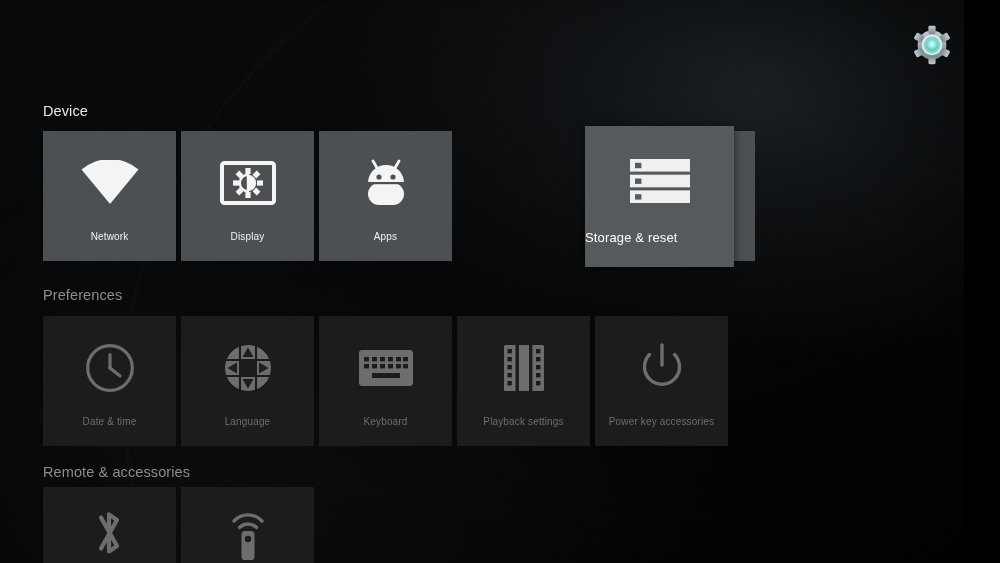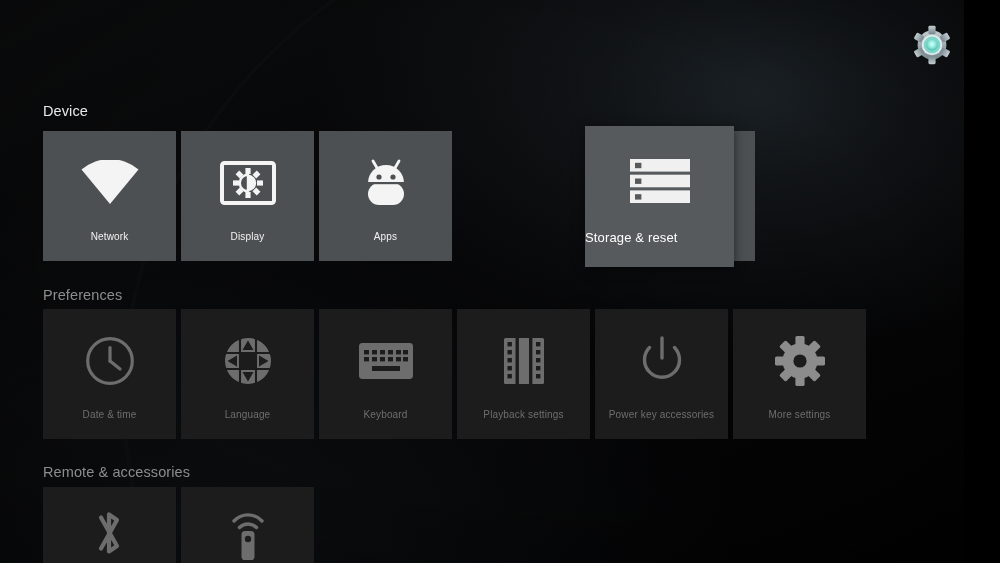--- a/index.html
+++ b/index.html
@@ -297,21 +297,21 @@
             <rect x="6" y="21.5" width="6.4" height="5.4"></rect>
             <rect x="6" y="37.2" width="6.4" height="5.4"></rect>
           </g>
         </svg>
       </div>
       <div class="lbl">Storage &amp; reset</div>
     </div>
 
     <div class="section-title title-dim" style="top:287px">Preferences</div>
 
-    <div class="row" style="top:309px">
+    <div class="row" style="top:316px">
 
       <div class="tile tile-dim">
         <div class="ico">
           <svg width="52" height="52" viewBox="0 0 52 52">
             <circle cx="26" cy="26" r="22.3" fill="none" stroke="#6d6d6d" stroke-width="3.2"></circle>
             <line x1="26" y1="26" x2="26" y2="12.5" stroke="#6d6d6d" stroke-width="3.2" stroke-linecap="round"></line>
             <line x1="26" y1="26" x2="36" y2="34" stroke="#6d6d6d" stroke-width="3.2" stroke-linecap="round"></line>
           </svg>
         </div>
         <div class="lbl">Date &amp; time</div>
@@ -389,41 +389,20 @@
       <div class="tile tile-dim">
         <div class="ico">
           <svg width="50" height="52" viewBox="0 0 50 52">
             <path d="M12.5 12.5 A17.5 17.5 0 1 0 37.5 12.5" fill="none" stroke="#6d6d6d" stroke-width="3.4" stroke-linecap="round"></path>
             <line x1="25" y1="3" x2="25" y2="23" stroke="#6d6d6d" stroke-width="3.4" stroke-linecap="round"></line>
           </svg>
         </div>
         <div class="lbl">Power key accessories</div>
       </div>
 
-      <div class="tile tile-dim">
-        <div class="ico">
-          <svg width="54" height="54" viewBox="0 0 54 54">
-            <g transform="translate(27,27)" fill="#8c8c8c">
-              <circle r="17.5"></circle>
-              <g>
-                <rect x="-4.6" y="-25" width="9.2" height="10" rx="1.6"></rect>
-                <rect x="-4.6" y="-25" width="9.2" height="10" rx="1.6" transform="rotate(45)"></rect>
-                <rect x="-4.6" y="-25" width="9.2" height="10" rx="1.6" transform="rotate(90)"></rect>
-                <rect x="-4.6" y="-25" width="9.2" height="10" rx="1.6" transform="rotate(135)"></rect>
-                <rect x="-4.6" y="-25" width="9.2" height="10" rx="1.6" transform="rotate(180)"></rect>
-                <rect x="-4.6" y="-25" width="9.2" height="10" rx="1.6" transform="rotate(225)"></rect>
-                <rect x="-4.6" y="-25" width="9.2" height="10" rx="1.6" transform="rotate(270)"></rect>
-                <rect x="-4.6" y="-25" width="9.2" height="10" rx="1.6" transform="rotate(315)"></rect>
-              </g>
-              <circle r="6.6" fill="#1c1c1c"></circle>
-            </g>
-          </svg>
-        </div>
-        <div class="lbl">More settings</div>
-      </div>
     </div>
 
     <div class="section-title title-dim" style="top:464px">Remote &amp; accessories</div>
 
     <div class="row row-clipped" style="top:487px">
 
       <div class="tile tile-dim">
         <div class="ico">
           <svg width="38" height="56" viewBox="0 0 38 56">
             <path d="M11 43.5 L27 15 L19 9.5 V46.5 L27 41 L11 12.5" fill="none" stroke="#6d6d6d" stroke-width="4.2" stroke-linejoin="round" stroke-linecap="round" transform="translate(-1,0)"></path>

